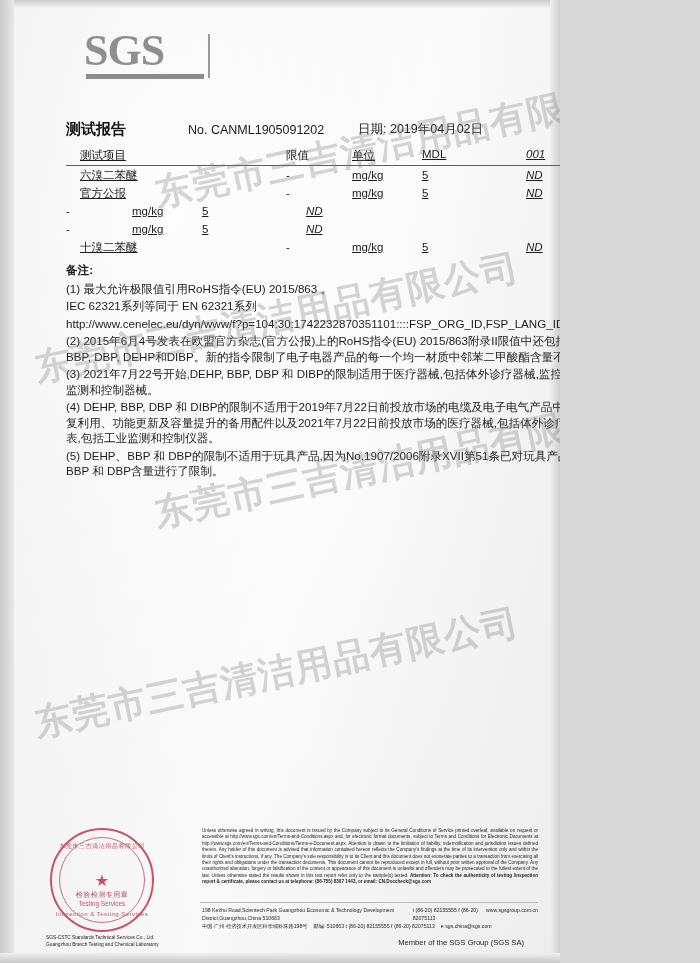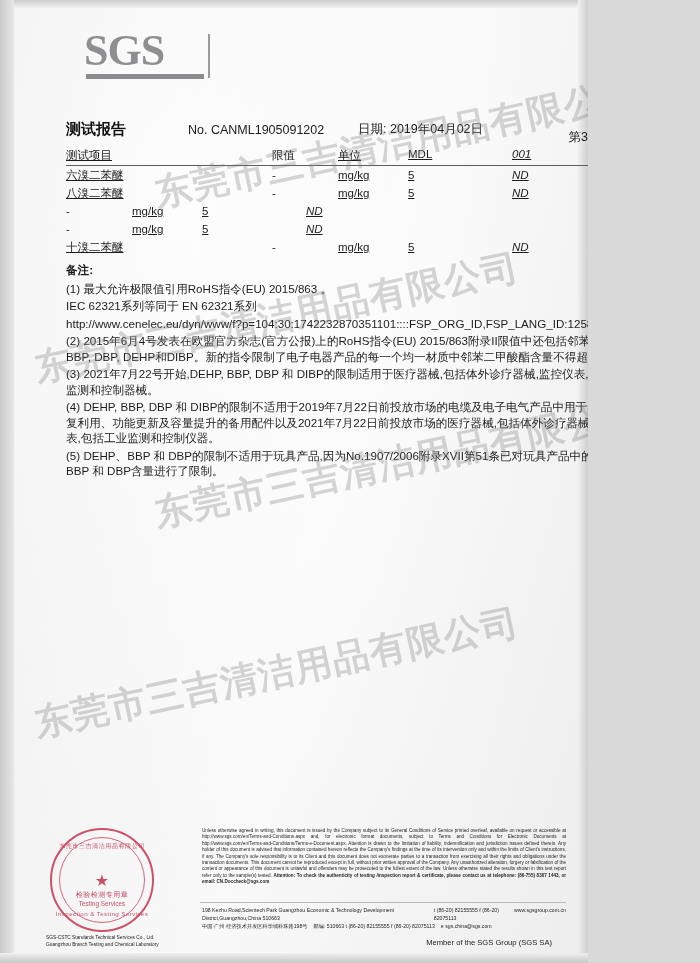--- a/index.html
+++ b/index.html
@@ -12,21 +12,20 @@
     height: 963px;
     font-family: "Liberation Sans", sans-serif;
     overflow: hidden;
   }
   .page {
     position: relative;
     width: 560px;
     height: 963px;
     background: linear-gradient(105deg, #eeeeee 0%, #f4f4f4 20%, #ffffff 55%, #f0f0f0 100%);
     overflow: hidden;
-    padding-left: 28px;
   }
   
   .page::before {
     content: "";
     position: absolute;
     inset: 0;
     background: radial-gradient(ellipse at 30% 20%, rgba(255,255,255,0.75), rgba(230,230,230,0.25) 70%);
     pointer-events: none;
   }
   .edge-left {
@@ -113,21 +112,21 @@
     width: 570px;
     font-size: 11.5px;
     color: #1c1c1c;
   }
   .tbl-head {
     display: flex;
     padding-bottom: 2px;
     border-bottom: 1px solid #5d5d5d;
   }
   .tbl-head > div { font-weight: normal; }
-  .c-item   { width: 206px; text-decoration: underline; }
+  .c-item   { width: 206px; text-decoration: underline; margin-left: 14px; }
   .c-limit  { width: 66px;  text-align: left; }
   .c-unit   { width: 70px;  text-align: left; text-decoration: underline;}
   .c-mdl    { width: 58px;  text-align: left; text-decoration: underline;}
   .c-001    { width: 70px;  text-align: left; text-decoration: underline; font-style: italic; margin-left: 46px;}
   .tbl-row {
     display: flex;
     height: 18px;
     align-items: center;
   }
   .tbl-row > div { }
@@ -302,21 +301,21 @@
     </div>
 
     <div class="tbl-row">
       <div class="c-item">六溴二苯醚</div>
       <div class="c-limit">-</div>
       <div class="c-unit">mg/kg</div>
       <div class="c-mdl">5</div>
       <div class="c-001">ND</div>
     </div>
     <div class="tbl-row">
-      <div class="c-item">八溴二苯醚</div>
+      <div class="c-item">官方公报</div>
       <div class="c-limit">-</div>
       <div class="c-unit">mg/kg</div>
       <div class="c-mdl">5</div>
       <div class="c-001">ND</div>
     </div>
     <div class="tbl-row">
       <div class="c-limit">-</div>
       <div class="c-unit">mg/kg</div>
       <div class="c-mdl">5</div>
       <div class="c-001">ND</div>

